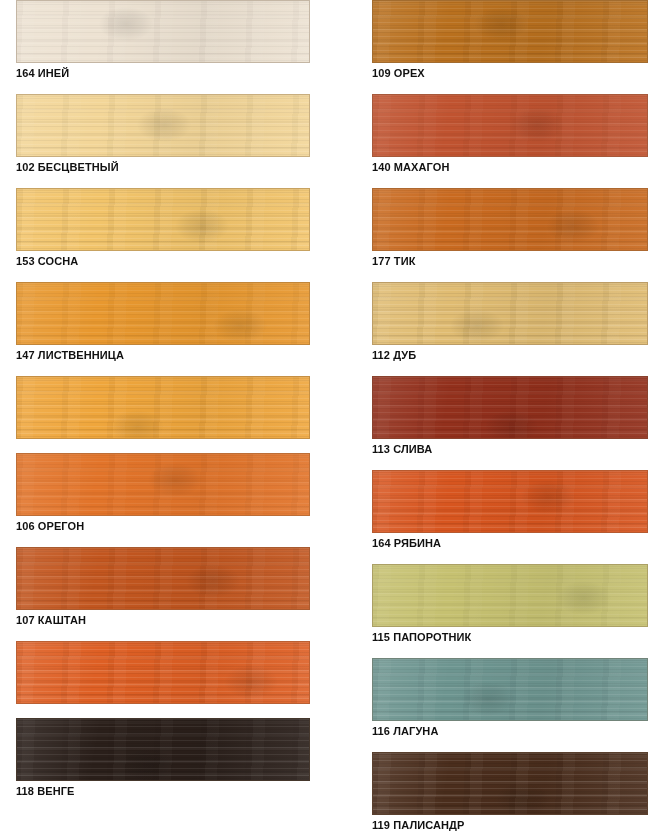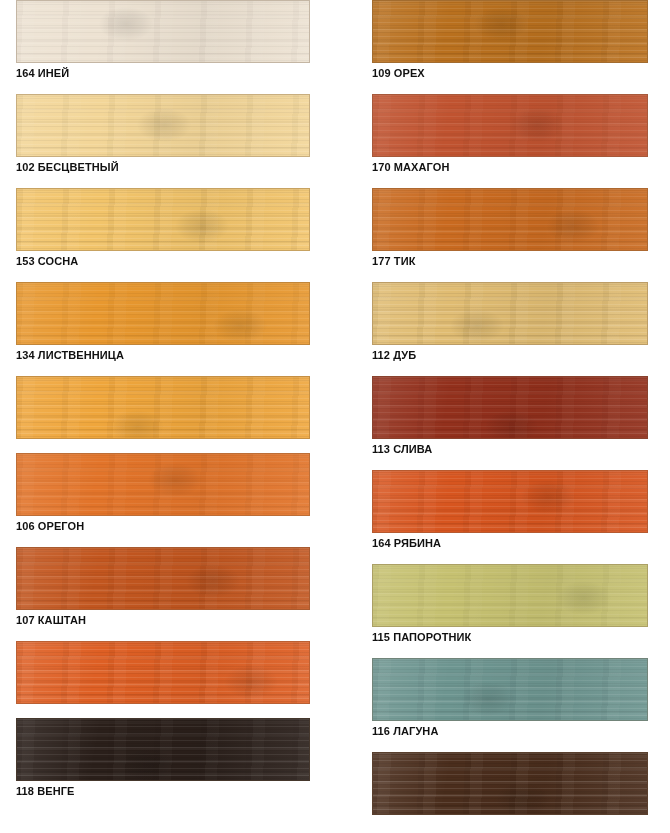--- a/index.html
+++ b/index.html
@@ -138,21 +138,21 @@
           <div class="sheen"></div>
         </div>
         <div class="swatch-label">153 СОСНА</div>
       </div>
       <div class="swatch-row">
         <div class="swatch" style="background-color: rgb(232, 152, 47);">
           <div class="grain" style="opacity: 0.63;"></div>
           <div class="knot" style="left: 67%; top: 43%;"></div>
           <div class="sheen"></div>
         </div>
-        <div class="swatch-label">134 ЛИСТВЕННИЦА</div>
+        <div class="swatch-label">147 ЛИСТВЕННИЦА</div>
       </div>
       <div class="swatch-row">
         <div class="swatch" style="background-color: rgb(239, 166, 60);">
           <div class="grain" style="opacity: 0.79;"></div>
           <div class="knot" style="left: 32%; top: 54%;"></div>
           <div class="sheen"></div>
         </div>
       </div>
       <div class="swatch-row">
         <div class="swatch" style="background-color: rgb(226, 116, 42);">
@@ -194,21 +194,21 @@
           <div class="sheen"></div>
         </div>
         <div class="swatch-label">109 ОРЕХ</div>
       </div>
       <div class="swatch-row">
         <div class="swatch" style="background-color: rgb(192, 83, 48);">
           <div class="grain" style="opacity: 0.55;"></div>
           <div class="knot" style="left: 50%; top: 21%;"></div>
           <div class="sheen"></div>
         </div>
-        <div class="swatch-label">170 МАХАГОН</div>
+        <div class="swatch-label">140 МАХАГОН</div>
       </div>
       <div class="swatch-row">
         <div class="swatch" style="background-color: rgb(201, 106, 32);">
           <div class="grain" style="opacity: 0.71;"></div>
           <div class="knot" style="left: 63%; top: 32%;"></div>
           <div class="sheen"></div>
         </div>
         <div class="swatch-label">177 ТИК</div>
       </div>
       <div class="swatch-row">
@@ -250,15 +250,16 @@
           <div class="sheen"></div>
         </div>
         <div class="swatch-label">116 ЛАГУНА</div>
       </div>
       <div class="swatch-row">
         <div class="swatch" style="background-color: rgb(74, 45, 28);">
           <div class="grain" style="opacity: 0.87;"></div>
           <div class="knot" style="left: 45%; top: 48%;"></div>
           <div class="sheen"></div>
         </div>
+        <div class="swatch-label">119 ПАЛИСАНДР</div>
       </div>
     </div>
 </div>
 
 </body></html>

